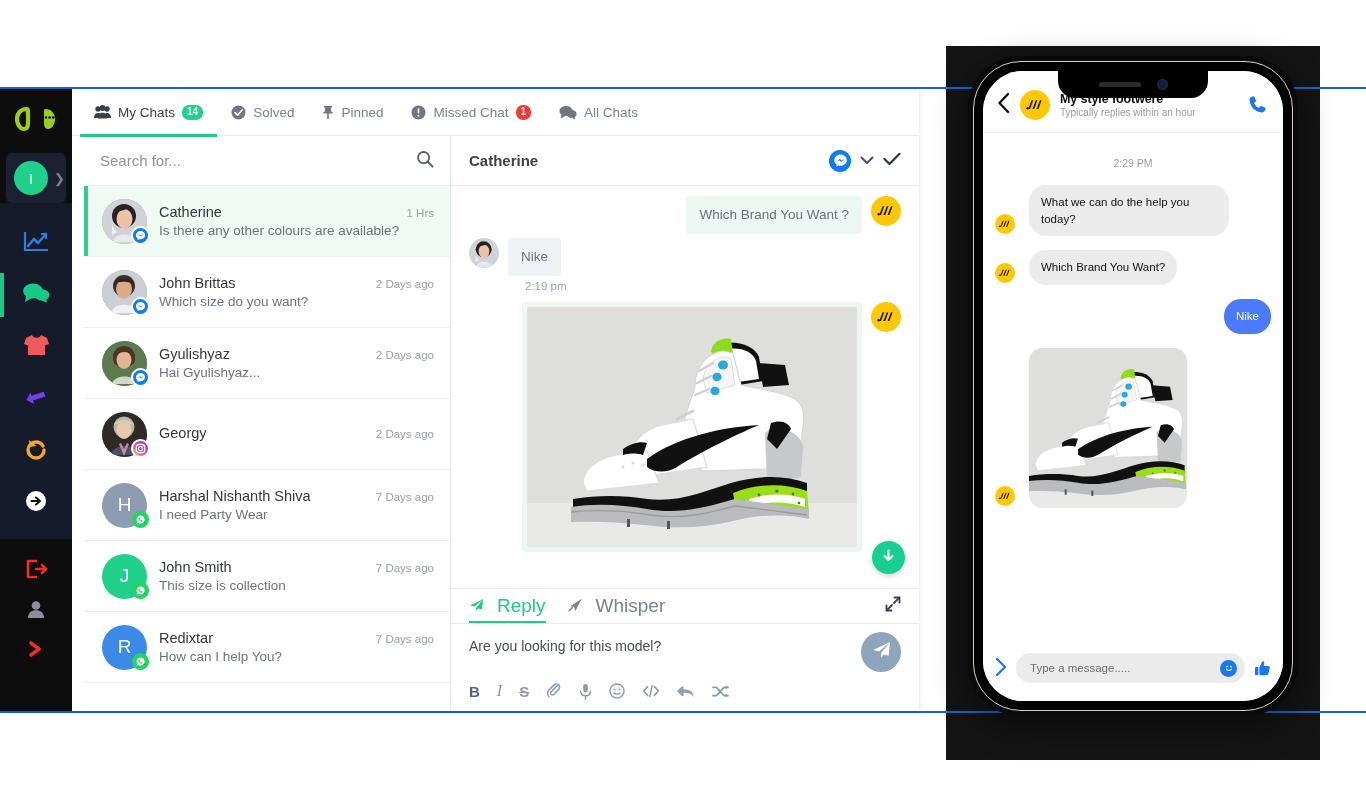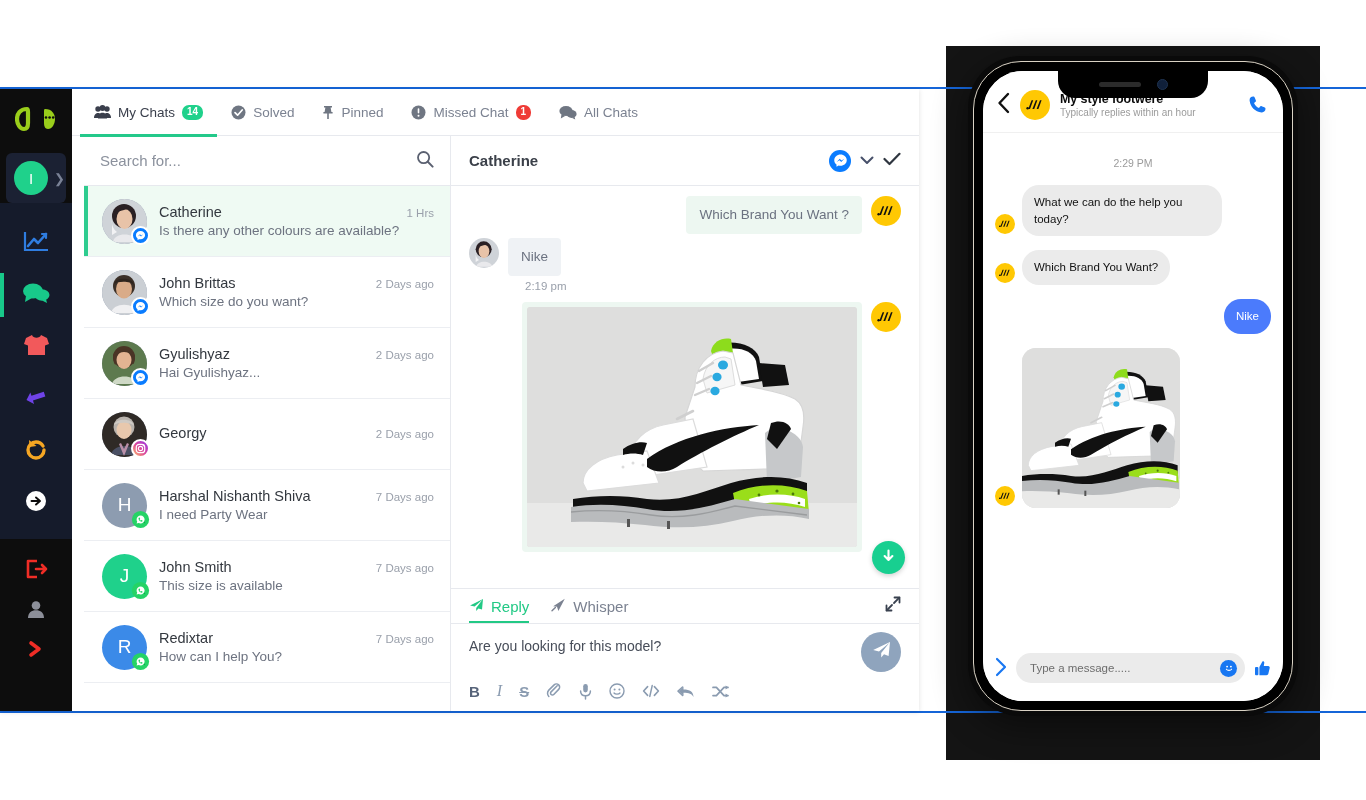--- a/index.html
+++ b/index.html
@@ -153,21 +153,21 @@
   .scroll-down {
     position:absolute; right:14px; bottom:14px; width:33px; height:33px; border-radius:50%;
     background:#18cf90; display:flex; align-items:center; justify-content:center;
     box-shadow:0 2px 5px rgba(0,0,0,.18); cursor:pointer;
   }
 
   
   .composer { border-top:1px solid #e7e9ee; background:#fff; flex:none; }
   .comp-tabs { display:flex; align-items:center; height:34px; padding:0 18px; position:relative; }
   .comp-tab {
-    display:flex; align-items:center; gap:7px; font-size:15px; height:34px;
+    display:flex; align-items:center; gap:13px; font-size:19px; height:34px;
     padding-right:22px; color:#7b8291; cursor:pointer; position:relative;justify-content:space-between;
   }
   .comp-tab.active { color:#22c985; }
   .comp-tab.active::after {
     content:""; position:absolute; left:0; right:22px; bottom:0; height:2px; background:#22c985;
   }
   .comp-expand { margin-left:auto; color:#39414f; cursor:pointer; display:flex; }
   .comp-divider { height:1px; background:#e7e9ee; }
   .comp-input-row { display:flex; align-items:flex-start; padding:12px 18px 0 18px; }
   .comp-input {
@@ -216,21 +216,21 @@
     width:30px; height:30px; border-radius:50%; background:#ffc803; flex:none;
     display:flex; align-items:center; justify-content:center;
   }
   .ph-names { flex:1; min-width:0; }
   .ph-title { font-size:12.5px; color:#0b0b0b; font-weight:bold; letter-spacing:-.1px; }
   .ph-sub { font-size:10px; color:#9b9b9b; margin-top:1px; }
   .ph-call { color:#1877f2; display:flex; }
 
   .ph-thread { flex:1; padding:10px 12px 4px; overflow:hidden; background:#fff; }
   .ph-time { text-align:center; font-size:10.5px; color:#9b9b9b; margin:14px 0 16px; }
-  .ph-row { display:flex; align-items:flex-end; gap:7px; margin-bottom:14px; }
+  .ph-row { display:flex; align-items:flex-end; gap:14px; margin-bottom:14px; }
   .ph-row.out { justify-content:flex-end; }
   .ph-av {
     width:20px; height:20px; border-radius:50%; background:#ffc803; flex:none;
     display:flex; align-items:center; justify-content:center; margin-bottom:2px;
   }
   .ph-bub {
     background:#ebebeb; color:#111; font-size:11.5px; line-height:1.45;
     padding:9px 12px; border-radius:17px; max-width:200px;
   }
   .ph-bub.out { background:#4b7bfc; color:#fff; }
@@ -579,21 +579,21 @@
                       <path d="M8.2 7.6 C8.4 7.5 8.6 7.6 8.7 7.8 L9.1 8.6 C9.2 8.8 9.1 9 9 9.1 L8.7 9.4 C8.9 9.9 9.3 10.3 9.8 10.5 L10.1 10.2 C10.2 10.1 10.4 10 10.6 10.1 L11.4 10.5 C11.6 10.6 11.7 10.8 11.6 11 C11.4 11.5 10.9 11.8 10.4 11.7 C9 11.5 7.7 10.2 7.5 8.8 C7.4 8.3 7.7 7.8 8.2 7.6Z" fill="#25d366"></path>
                       <path d="M12.6 12.8 L14.2 13.3 L13.7 11.7 Z" fill="#0f9c45"></path>
                     </svg>
                 </div>
               </div>
               <div class="conv-text">
                 <div class="conv-row">
                   <span class="conv-name">John Smith</span>
                   <span class="conv-time">7 Days ago</span>
                 </div>
-                <div class="conv-msg">This size is available</div>
+                <div class="conv-msg">This size is collection</div>
               </div>
             </div>
 
             <div class="conv">
               <div class="av-wrap">
                 <div class="av" style="background:#3b8ae8">
                   <span>R</span>
                 </div>
                 <div class="badge wa">
                   <svg width="19" height="19" viewBox="0 0 19 19">

